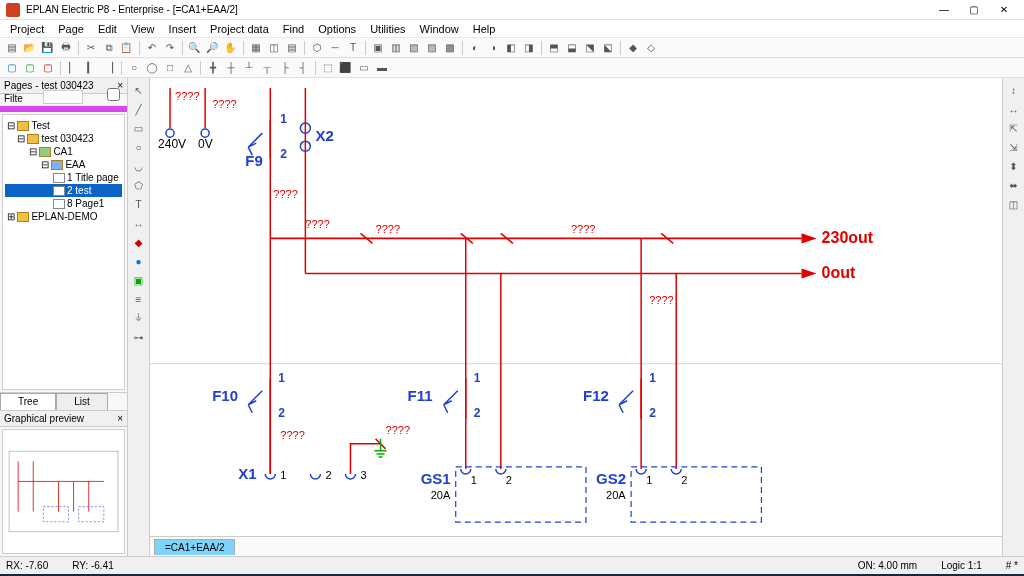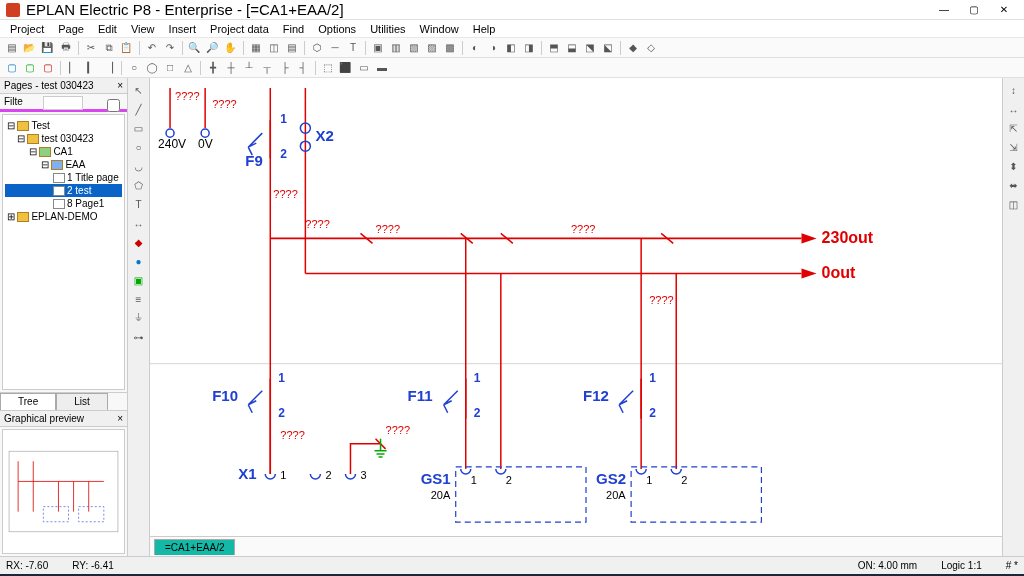--- a/index.html
+++ b/index.html
@@ -1,51 +1,51 @@
 <!DOCTYPE html>
 <html><head>
 <meta charset="utf-8">
 <style>
 html,body{margin:0;padding:0;width:1024px;height:576px;overflow:hidden;font-family:"Segoe UI",Tahoma,sans-serif;font-size:11px;background:#fff;color:#000}
 *{box-sizing:border-box}
 .titlebar{height:20px;background:#fff;display:flex;align-items:center;padding:0 6px;border-bottom:1px solid #e0e0e0}
-.titlebar .title{flex:1;font-size:15px;color:#000}
+.titlebar .title{flex:1;font-size:10px;color:#000}
 .win-controls{display:flex;gap:2px}
 .win-controls div{width:28px;height:18px;display:flex;align-items:center;justify-content:center;font-size:10px}
 .menubar{height:18px;display:flex;align-items:center;padding:0 4px;gap:2px;background:#fff;border-bottom:1px solid #e8e8e8}
 .menubar span{padding:2px 6px;font-size:11px}
 .toolbar{height:20px;display:flex;align-items:center;padding:0 4px;gap:2px;background:#fafafa;border-bottom:1px solid #e0e0e0}
 .tb-ico{width:16px;height:16px;display:flex;align-items:center;justify-content:center;font-size:10px;color:#555;border:1px solid transparent;border-radius:2px}
 .tb-sep{width:1px;height:14px;background:#ccc;margin:0 2px}
 .main{display:flex;height:478px}
 .left-panel{width:128px;display:flex;flex-direction:column;border-right:1px solid #ccc;background:#f8f8f8}
 .panel-head{height:16px;background:#f0f0f0;border-bottom:1px solid #ccc;font-size:10px;padding:1px 4px;display:flex;align-items:center;justify-content:space-between}
 .panel-head .x{cursor:default}
-.filter-row{height:18px;display:flex;align-items:flex-start;padding:2px 4px;gap:20px;font-size:10px;border-bottom:3px solid #d946ef}
+.filter-row{height:18px;display:flex;align-items:flex-end;padding:2px 4px;gap:20px;font-size:10px;border-bottom:6px solid #d946ef}
 .filter-row input[type=text]{width:40px;height:14px;font-size:10px;border:1px solid #ccc}
 .tree{flex:1;overflow:auto;padding:4px 2px;font-size:10px;background:#fff;margin:2px;border:1px solid #ccc;min-height:250px}
 .tree-item{padding:1px 2px;white-space:nowrap;display:flex;align-items:center;gap:2px}
 .tree-item.sel{background:#0a64c8;color:#fff}
 .tree-ico{width:12px;height:10px;display:inline-block}
 .tree-ico.fold{background:#f0c040;border:1px solid #b08020}
 .tree-ico.pg{background:#fff;border:1px solid #888}
 .indent1{padding-left:12px}.indent2{padding-left:24px}.indent3{padding-left:36px}.indent4{padding-left:48px}
 .tab-row{height:18px;display:flex;border-top:1px solid #ccc}
 .tab{padding:2px 17px;font-size:10px;border:1px solid #aaa;background:#eee;border-bottom:none}
 .tab.active{background:#fff}
 .preview{flex:0 0 145px;display:flex;flex-direction:column;border-top:1px solid #ccc}
 .preview-body{flex:1;background:#fff;margin:2px;border:1px solid #ccc;position:relative;overflow:hidden}
 .sidetools{width:22px;background:#f0f0f0;border-right:1px solid #ccc;display:flex;flex-direction:column;padding-top:4px;gap:3px;align-items:center}
 .sidetools .tb-ico{width:16px;height:16px}
 .canvas-wrap{flex:1;display:flex;flex-direction:column;position:relative}
 .canvas{flex:1;position:relative;background:#fff;overflow:hidden}
 .dotgrid{position:absolute;inset:0;background-image:radial-gradient(circle,#c8c8c8 0.6px,transparent 0.6px);background-size:12px 12px;background-position:6px 6px;opacity:.55}
 svg.schematic{position:absolute;inset:0}
 .doc-tab{height:20px;display:flex;align-items:center;border-top:1px solid #ccc;background:#fafafa;padding-left:4px}
-.doc-tab span{padding:2px 10px;font-size:10px;border:1px solid #aaa;border-bottom:none;background:#14b8a6}
+.doc-tab span{padding:2px 10px;font-size:10px;border:1px solid #aaa;border-bottom:none;background:#7dd3fc}
 .right-tools{width:22px;background:#f0f0f0;border-left:1px solid #ccc;display:flex;flex-direction:column;padding-top:4px;gap:3px;align-items:center}
 .statusbar{height:18px;display:flex;align-items:center;font-size:10px;background:#f0f0f0;border-top:1px solid #ccc;padding:0 6px;gap:24px}
 .statusbar .spacer{flex:1}
 .taskbar{height:42px;background:#1a2738;display:flex;align-items:center;padding:0 8px;gap:6px;color:#fff;font-size:10px}
 .wire{stroke:#e00000;stroke-width:1.5;fill:none}
 .dash{stroke:#2040d0;stroke-width:1.2;stroke-dasharray:6 4;fill:none}
 .comp{stroke:#2040d0;stroke-width:1.5;fill:none}
 .txt-comp{fill:#2040d0;font-family:Arial;font-weight:bold}
 .txt-wire{fill:#e00000;font-family:Arial}
 .txt-black{fill:#000;font-family:Arial}

